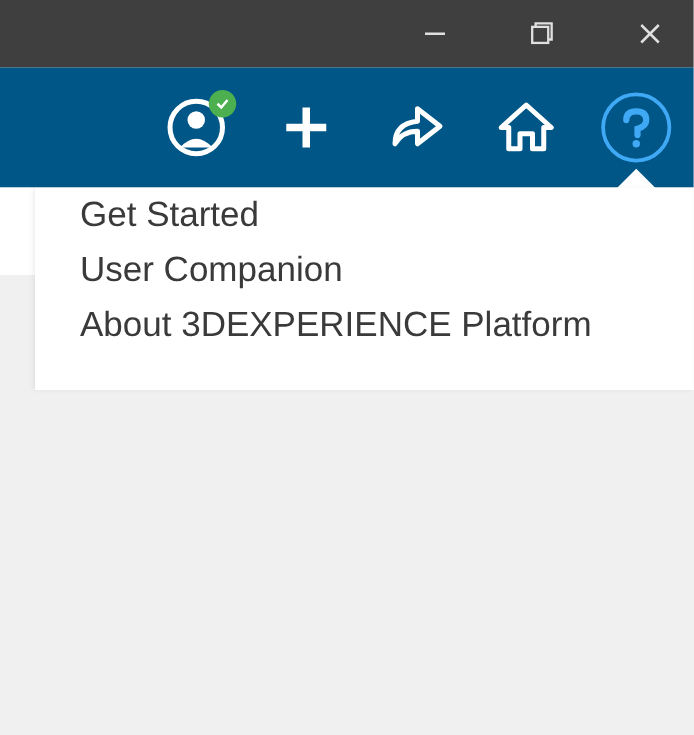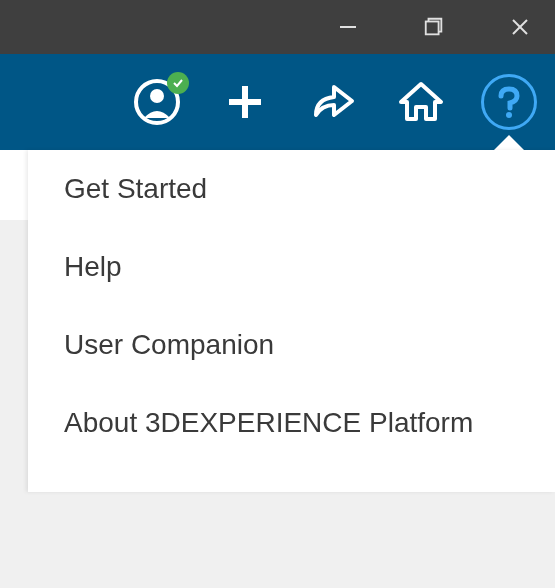--- a/index.html
+++ b/index.html
@@ -86,21 +86,21 @@
     .dropdown {
       position: absolute;
       top: 150px;
       left: 28px;
       right: 0;
       background: #ffffff;
       box-shadow: -2px 0 4px rgba(0,0,0,0.08);
       padding-bottom: 30px;
     }
     .dropdown-item {
-      padding: 23px 36px;
+      padding: 6px 36px;
       font-size: 28px;
       color: #3a3a3a;
       cursor: pointer;
       white-space: nowrap;
     }
     .gray-strip {
       position: absolute;
       top: 150px;
       left: 0;
       width: 28px;
@@ -171,16 +171,15 @@
     </svg>
   </div>
 
   <div class="dropdown-pointer"></div>
 </div>
 
 <div class="gray-strip"></div>
 
 <div class="dropdown">
   <div class="dropdown-item">Get Started</div>
-  <div class="dropdown-item">Help</div>
   <div class="dropdown-item">User Companion</div>
   <div class="dropdown-item">About 3DEXPERIENCE Platform</div>
 </div>
 
 </body></html>

